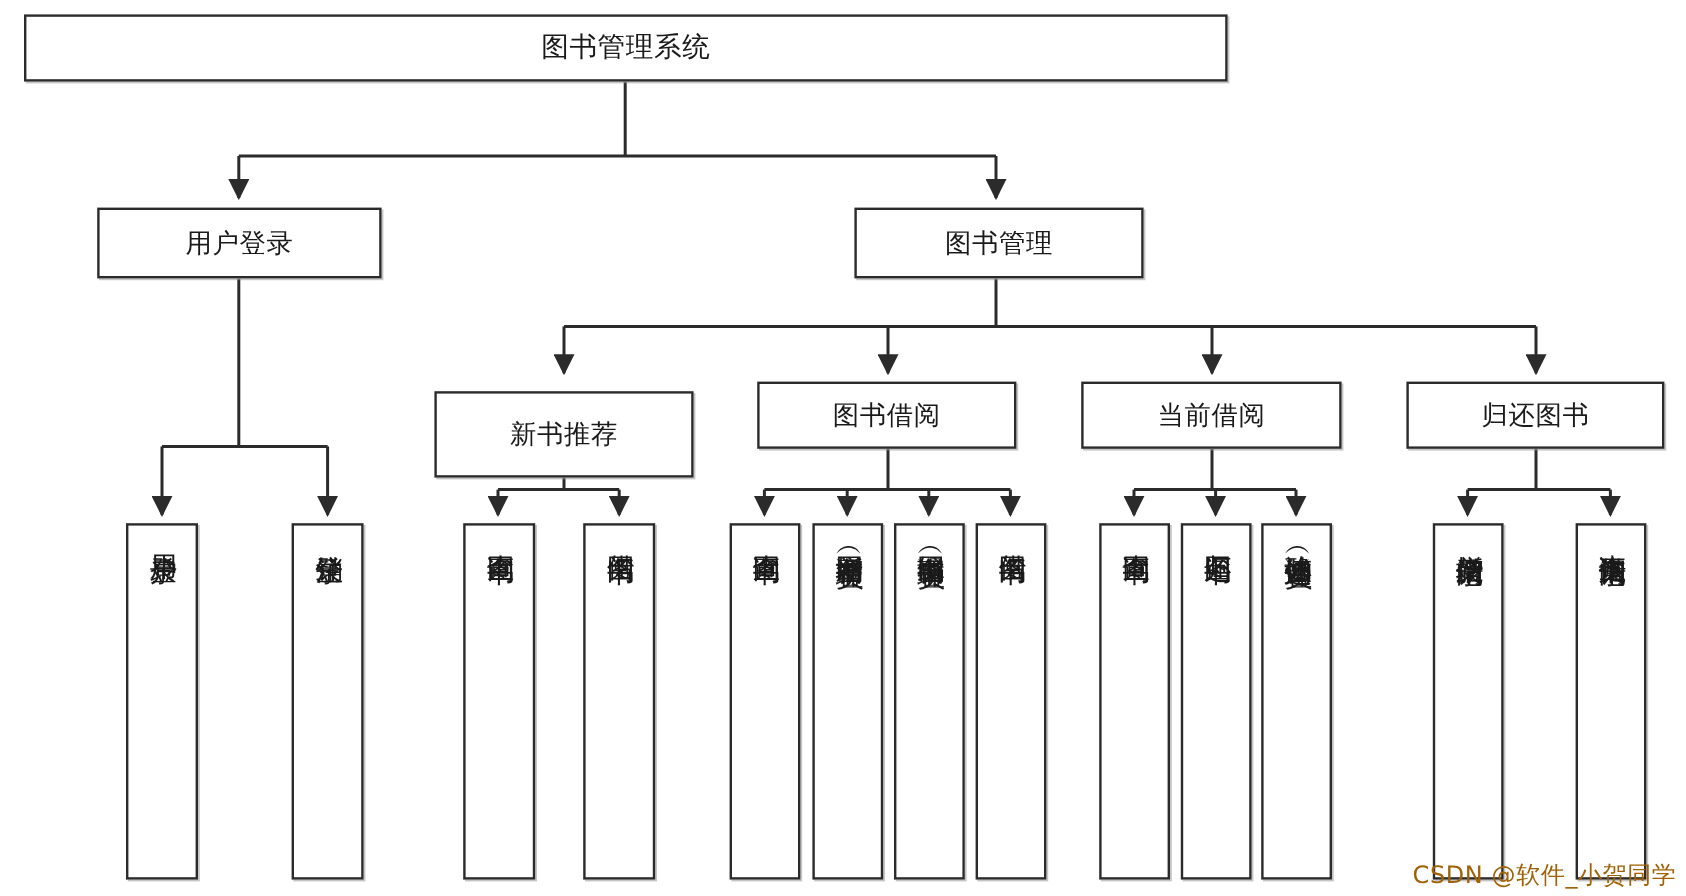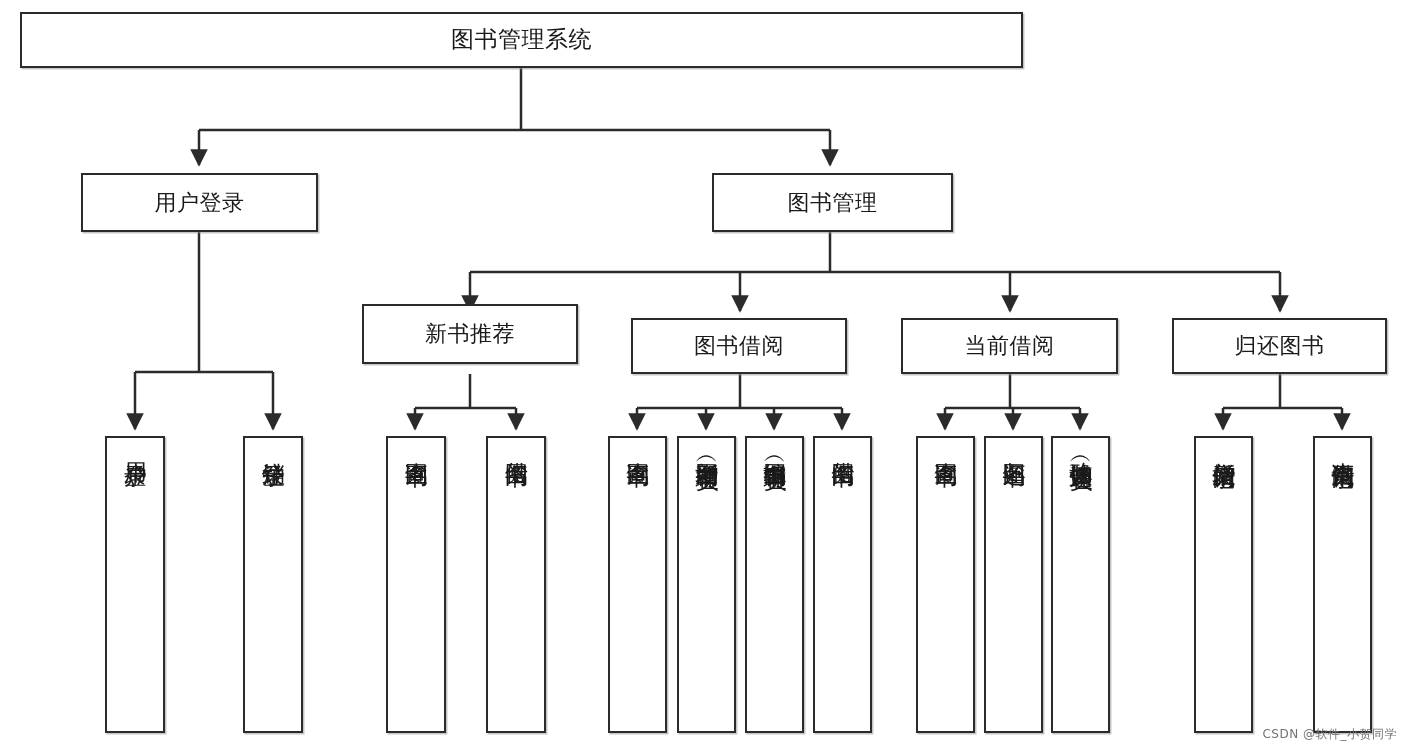--- a/index.html
+++ b/index.html
@@ -61,22 +61,22 @@
     text-orientation: upright;
     font-size: 23px;
     line-height: 1.12;
     letter-spacing: 1px;
     white-space: nowrap;
   }
   .watermark {
     position: absolute;
     right: 8px;
     bottom: 4px;
-    font-size: 12px;
-    color: #737373;
+    font-size: 20px;
+    color: #a16207;
     letter-spacing: 0.5px;
     white-space: nowrap;
     font-family: "DejaVu Sans", "Liberation Sans", sans-serif;
   }
 </style>
 </head>
 <body>
 
 <div id="canvas">
 
@@ -135,21 +135,21 @@
   </div>
 
   <div class="node h" style="left:81px; top:173px; width:237px; height:59px;">
     <span class="label">用户登录</span>
   </div>
 
   <div class="node h" style="left:712px; top:173px; width:241px; height:59px;">
     <span class="label">图书管理</span>
   </div>
 
-  <div class="node h" style="left:362px; top:304px; width:216px; height:60px;">
+  <div class="node h" style="left:362px; top:326px; width:216px; height:72px;">
     <span class="label">新书推荐</span>
   </div>
 
   <div class="node h" style="left:901px; top:318px; width:217px; height:56px;">
     <span class="label">当前借阅</span>
   </div>
 
   <div class="node h" style="left:631px; top:318px; width:216px; height:56px;">
     <span class="label">图书借阅</span>
   </div>

